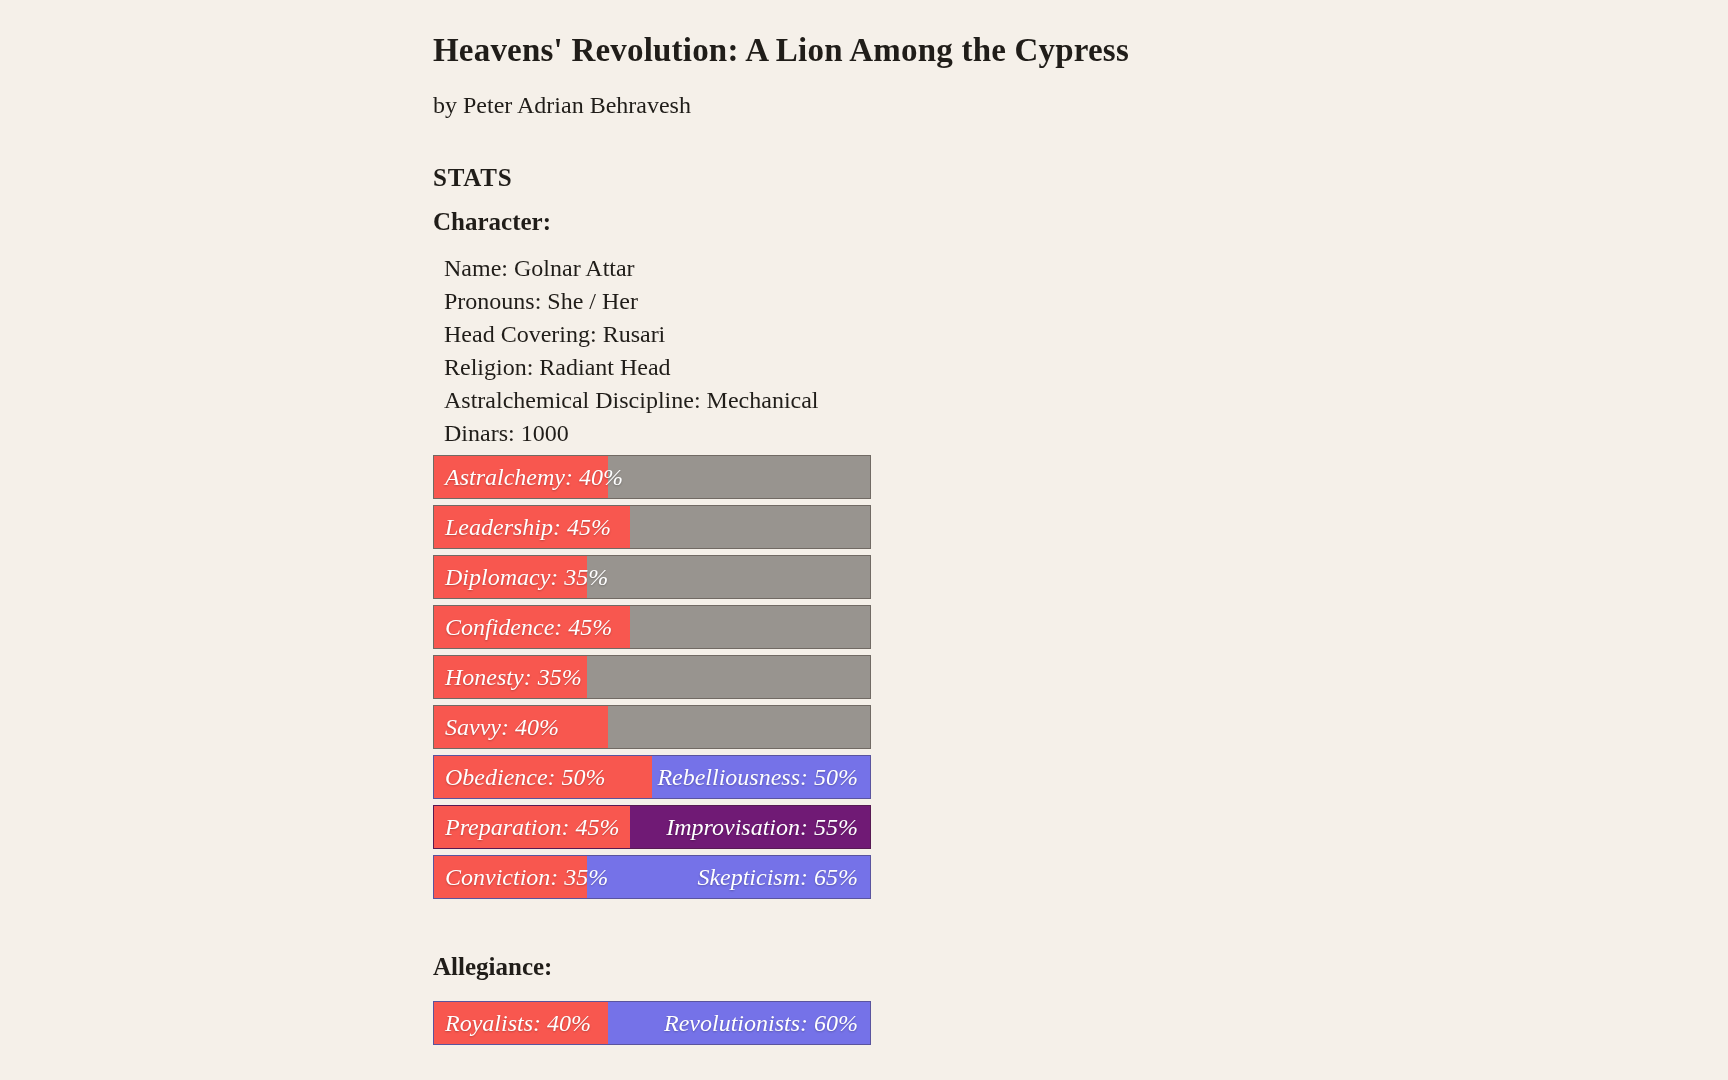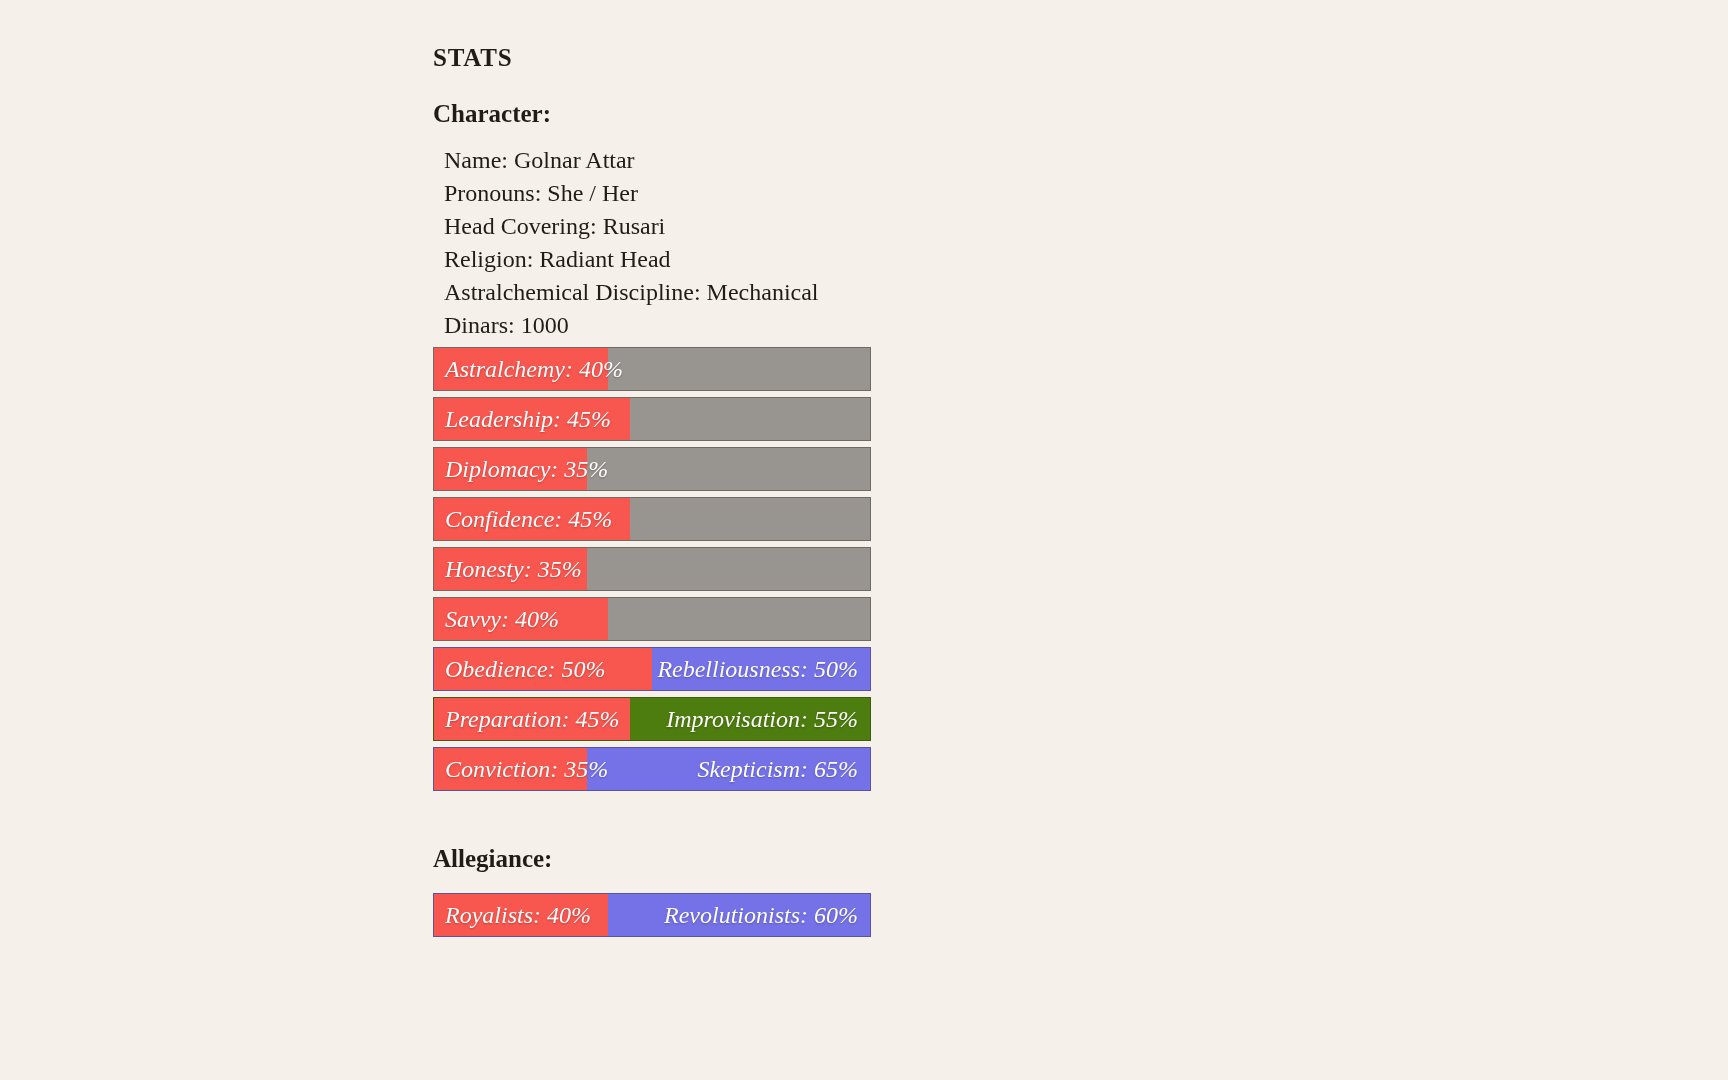--- a/index.html
+++ b/index.html
@@ -61,21 +61,21 @@
     font-size: 25px;
     line-height: 28px;
     font-weight: 700;
     letter-spacing: 0.8px;
   }
   .section-heading {
     font-size: 25px;
     line-height: 28px;
     font-weight: 700;
   }
-  .char-heading { margin-top: 28px; }
+  .char-heading { margin-top: 16px; }
   .char-info {
     margin-top: 16px;
     padding-left: 11px;
     font-size: 24px;
   }
   .char-info .info-line {
     line-height: 33px;
     white-space: pre;
   }
   .bars {
@@ -110,21 +110,23 @@
   .bar .label-right { right: 12px; }
   .allegiance-heading { margin-top: 54px; }
   .allegiance-bars { margin-top: 20px; }
 </style>
 </head>
 <body>
 
 <div class="page">
   <div class="content">
 
+    <h1 class="title">Heavens' Revolution: A Lion Among the Cypress</h1>
 
+    <p class="byline">by Peter Adrian Behravesh</p>
 
 
     <div class="stats-heading">STATS</div>
 
     <div class="section-heading char-heading">Character:</div>
 
     <div class="char-info" id="char-info">
         <div class="info-line">Name: Golnar Attar</div>
         <div class="info-line">Pronouns: She / Her</div>
         <div class="info-line">Head Covering: Rusari</div>
@@ -156,21 +158,21 @@
         </div>
         <div class="bar" style="background: rgb(152, 148, 143);">
           <div class="fill-left" style="width: 40%; background: rgb(248, 87, 79);"></div>
           <div class="bar-label label-left">Savvy: 40%</div>
         </div>
         <div class="bar" style="background: rgb(117, 114, 232);">
           <div class="fill-left" style="width: 50%; background: rgb(248, 87, 79);"></div>
           <div class="bar-label label-left">Obedience: 50%</div>
           <div class="bar-label label-right">Rebelliousness: 50%</div>
         </div>
-        <div class="bar" style="background: #4d7c0f; padding-left: 36px;">
+        <div class="bar" style="background: #701a75; padding-left: 36px;">
           <div class="fill-left" style="width: 45%; background: rgb(248, 87, 79);"></div>
           <div class="bar-label label-left">Preparation: 45%</div>
           <div class="bar-label label-right">Improvisation: 55%</div>
         </div>
         <div class="bar" style="background: rgb(117, 114, 232);">
           <div class="fill-left" style="width: 35%; background: rgb(248, 87, 79);"></div>
           <div class="bar-label label-left">Conviction: 35%</div>
           <div class="bar-label label-right">Skepticism: 65%</div>
         </div>
       </div>

